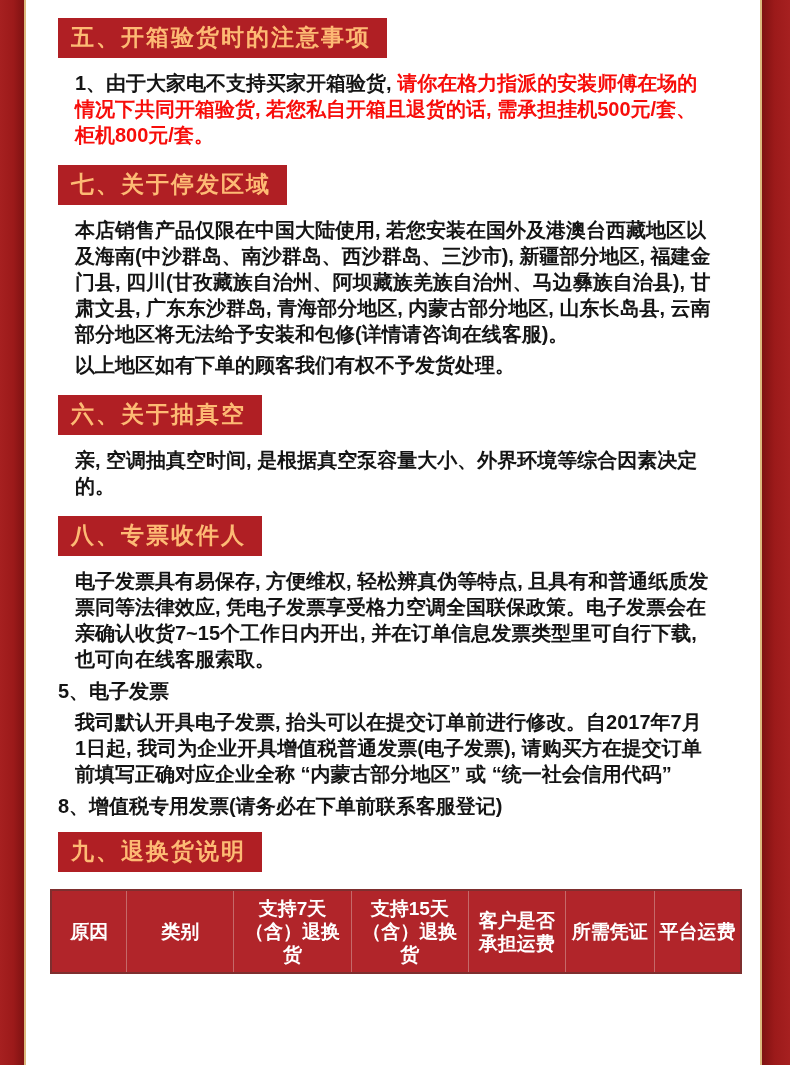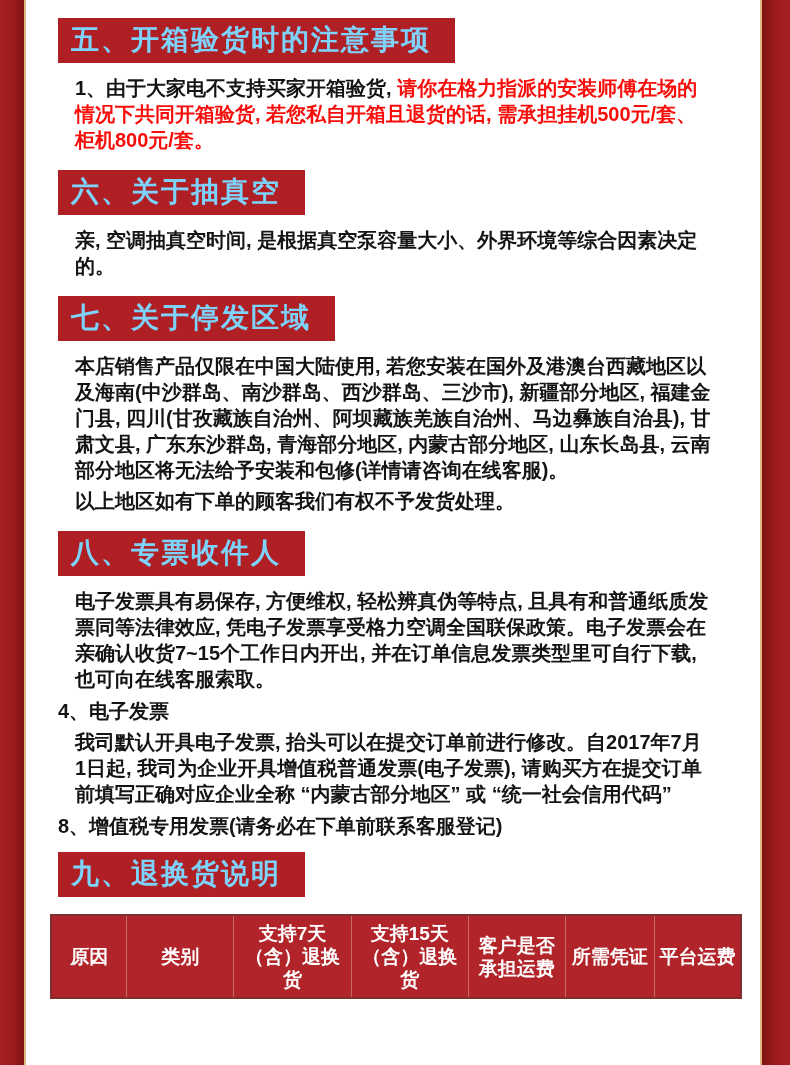--- a/index.html
+++ b/index.html
@@ -21,24 +21,24 @@
     right:0;width:28px;
     background:linear-gradient(to left,#a62020,#9c1a1a 55%,#7f1212);
     border-left:2px solid #dcba7e;
   }
   .content{
     position:absolute;left:26px;right:30px;top:0;bottom:0;
     padding:6px 32px 0;box-sizing:border-box;
   }
   .badge{
     display:inline-block;
-    background:#b01f24;color:#7dd3fc;
-    font-weight:bold;font-size:28px;line-height:1;
+    background:#b01f24;color:#fdba74;
+    font-weight:bold;font-size:23px;line-height:1;
     letter-spacing:2px;
-    padding:8px 24px 9px 13px;
+    padding:8px 16px 9px 13px;
     margin:12px 0 7px;
   }
   p.body{
     margin:5px 17px;
     font-size:20px;line-height:26px;
     font-weight:bold;
     color:#141414;
   }
   .red{color:#f70d0a;}
   .subhead{
@@ -89,39 +89,39 @@
 
     <section>
       <div class="badge">
         <span>五、开箱验货时的注意事项</span>
       </div>
       <p class="body"><span>1、由于大家电不支持买家开箱验货, </span><span class="red">请你在格力指派的安装师傅在场的情况下共同开箱验货, 若您私自开箱且退货的话, 需承担挂机500元/套、柜机800元/套。</span></p>
     </section>
 
     <section>
       <div class="badge">
-        <span>六、关于抽真空</span>
-      </div>
-      <p class="body">亲, 空调抽真空时间, 是根据真空泵容量大小、外界环境等综合因素决定的。</p>
-    </section>
-
-    <section>
-      <div class="badge">
         <span>七、关于停发区域</span>
       </div>
       <p class="body">本店销售产品仅限在中国大陆使用, 若您安装在国外及港澳台西藏地区以及海南(中沙群岛、南沙群岛、西沙群岛、三沙市), 新疆部分地区, 福建金门县, 四川(甘孜藏族自治州、阿坝藏族羌族自治州、马边彝族自治县), 甘肃文县, 广东东沙群岛, 青海部分地区, 内蒙古部分地区, 山东长岛县, 云南部分地区将无法给予安装和包修(详情请咨询在线客服)。</p>
       <p class="body red">以上地区如有下单的顾客我们有权不予发货处理。</p>
     </section>
 
     <section>
       <div class="badge">
+        <span>六、关于抽真空</span>
+      </div>
+      <p class="body">亲, 空调抽真空时间, 是根据真空泵容量大小、外界环境等综合因素决定的。</p>
+    </section>
+
+    <section>
+      <div class="badge">
         <span>八、专票收件人</span>
       </div>
       <p class="body">电子发票具有易保存, 方便维权, 轻松辨真伪等特点, 且具有和普通纸质发票同等法律效应, 凭电子发票享受格力空调全国联保政策。电子发票会在亲确认收货7~15个工作日内开出, 并在订单信息发票类型里可自行下载, 也可向在线客服索取。</p>
-      <p class="subhead">4、电子发票</p>
+      <p class="subhead">5、电子发票</p>
       <p class="body">我司默认开具电子发票, 抬头可以在提交订单前进行修改。自2017年7月1日起, 我司为企业开具增值税普通发票(电子发票), 请购买方在提交订单前填写正确对应企业全称 “内蒙古部分地区” 或 “统一社会信用代码”</p>
       <p class="subhead">8、增值税专用发票(请务必在下单前联系客服登记)</p>
     </section>
 
     <section>
       <div class="badge">
         <span>九、退换货说明</span>
       </div>
 
       <div class="table-wrap">

